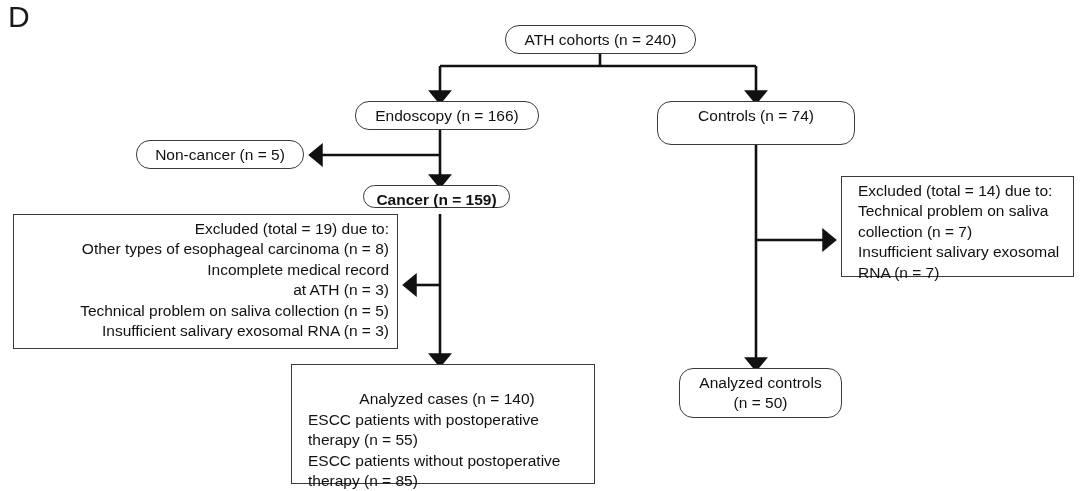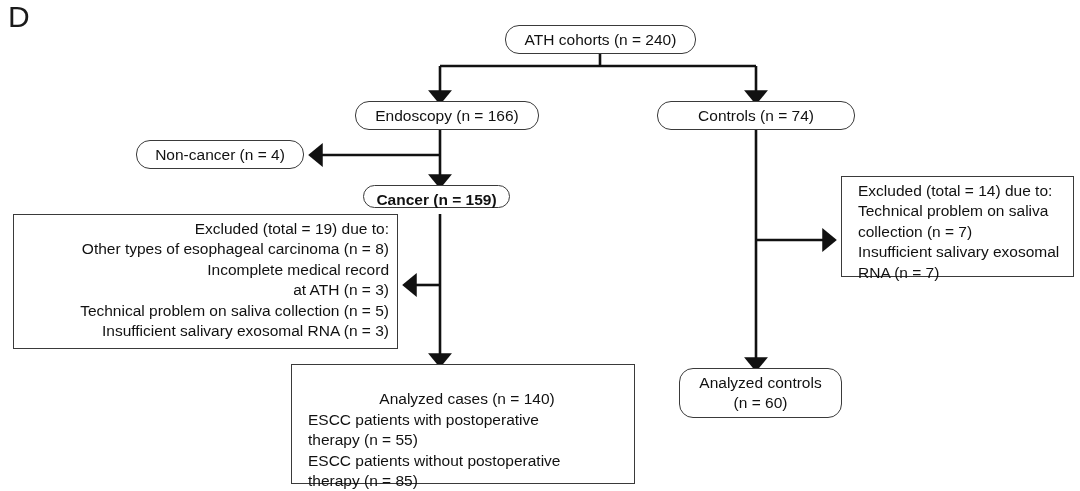--- a/index.html
+++ b/index.html
@@ -46,26 +46,26 @@
     left: 8px;
     top: 2px;
     font-size: 30px;
     line-height: 1;
     color: #1a1a1a;
     font-family: "Liberation Sans", sans-serif;
   }
   
   #box-ath        { left:505px; top:25px;  width:191px; height:29px; }
   #box-endoscopy  { left:355px; top:101px; width:184px; height:29px; }
-  #box-controls   { left:657px; top:101px; width:198px; height:29px; }
+  #box-controls   { left:657px; top:101px; width:198px; height:44px; }
   #box-noncancer  { left:136px; top:140px; width:168px; height:29px; }
   #box-cancer     { left:363px; top:185px; width:147px; height:23px;font-weight:bold; }
   #box-excl-left  { left:13px;  top:214px; width:385px; height:135px;text-align:right; }
   #box-excl-right { left:841px; top:176px; width:233px; height:101px; }
-  #box-cases      { left:291px; top:364px; width:344px; height:120px; }
+  #box-cases      { left:291px; top:364px; width:304px; height:120px; }
   #box-ctrl-final { left:679px; top:368px; width:163px; height:50px; }
   .ln-title { display:block; text-align:center; }
 </style>
 </head>
 <body>
 
 <div id="canvas">
 
   <div class="panel-label">D</div>
 
@@ -104,21 +104,21 @@
       <path d="M756,240 L828,240" marker-end="url(#arrow-right)"></path>
     </g>
   </svg>
 
   <div class="box center" id="box-ath">ATH cohorts (n = 240)</div>
 
   <div class="box center" id="box-endoscopy">Endoscopy (n = 166)</div>
 
   <div class="box center" id="box-controls">Controls (n = 74)</div>
 
-  <div class="box center" id="box-noncancer">Non-cancer (n = 4)</div>
+  <div class="box center" id="box-noncancer">Non-cancer (n = 5)</div>
 
   <div class="box center" id="box-cancer">Cancer (n = 159)</div>
 
   <div class="box left" id="box-excl-left">Excluded (total = 19) due to:
 Other types of esophageal carcinoma (n = 8)
 Incomplete medical record
 at ATH (n = 3)
 Technical problem on saliva collection (n = 5)
 Insufficient salivary exosomal RNA (n = 3)</div>
 
@@ -129,15 +129,15 @@
 RNA (n = 7)</div>
 
   <div class="box left" id="box-cases">
     <span class="ln-title">Analyzed cases (n = 140)</span><span>ESCC patients with postoperative
 therapy (n = 55)
 ESCC patients without postoperative
 therapy (n = 85)</span>
   </div>
 
   <div class="box center" id="box-ctrl-final">Analyzed controls
-(n = 60)</div>
+(n = 50)</div>
 
 </div>
 
 </body></html>

